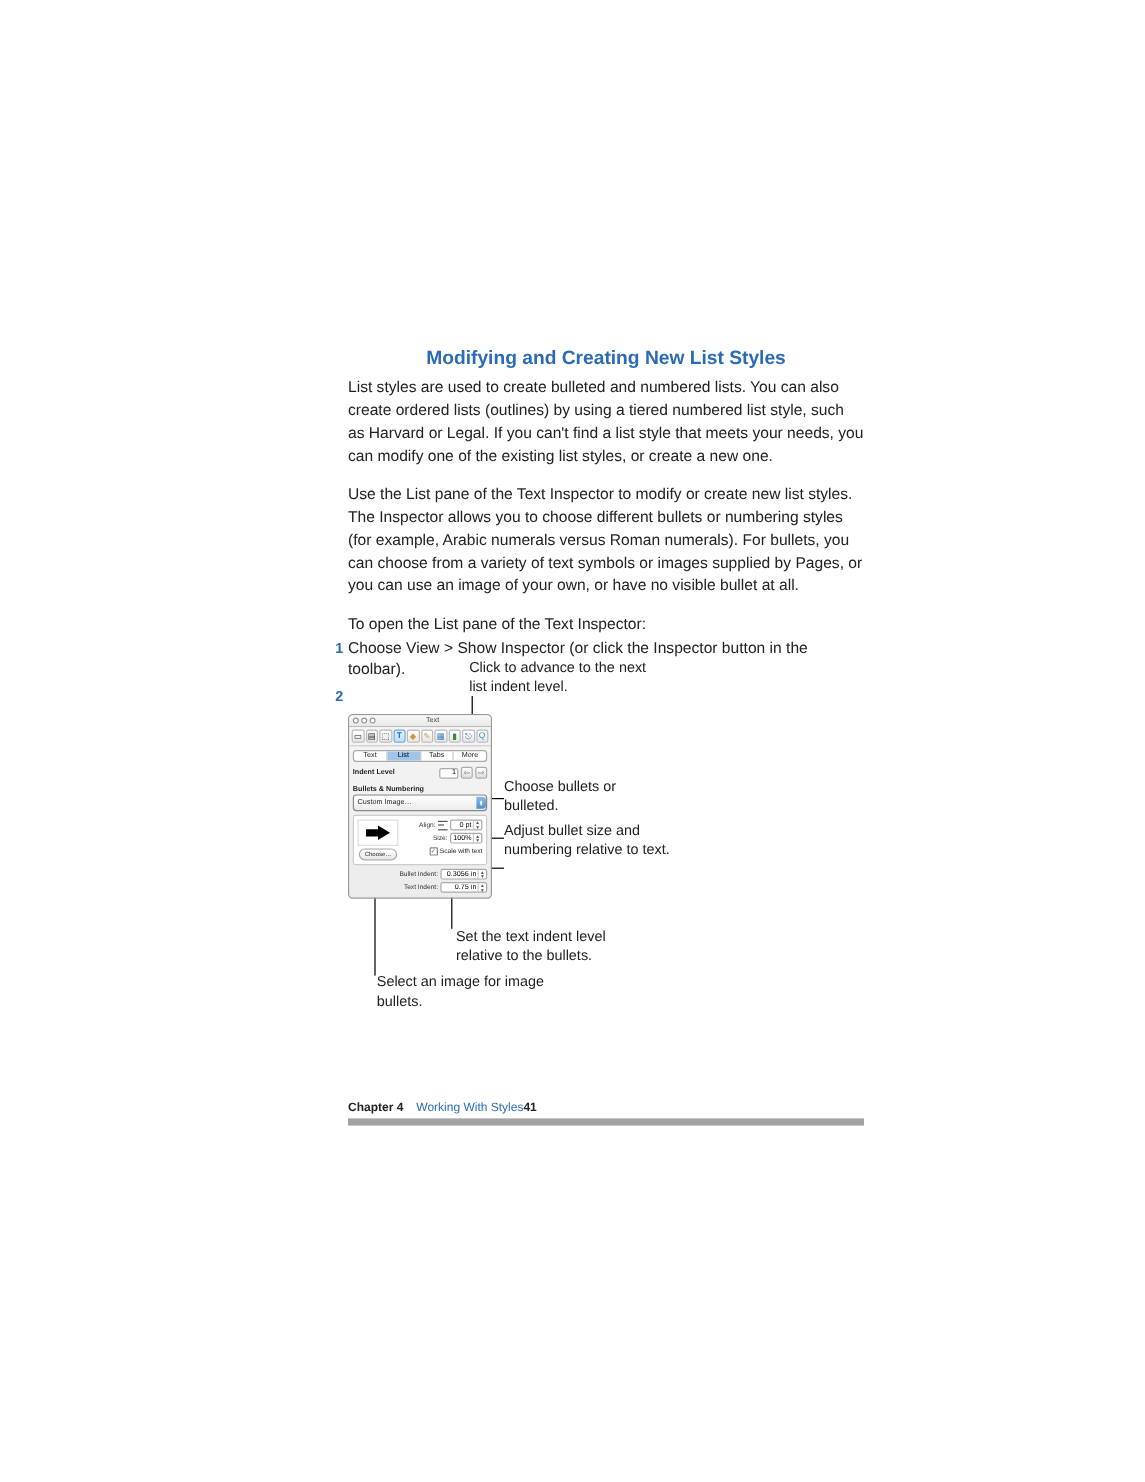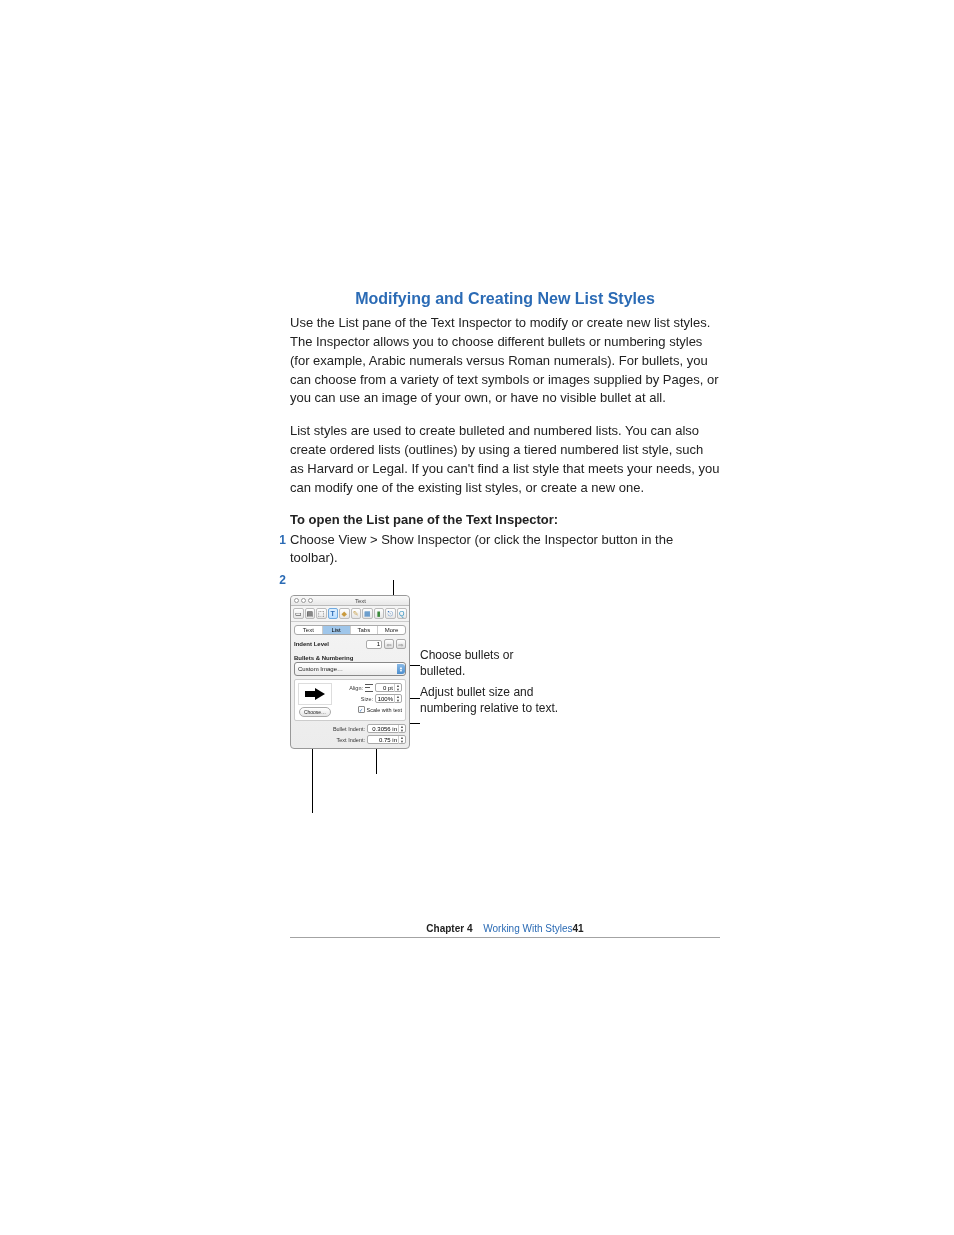--- a/index.html
+++ b/index.html
@@ -29,21 +29,21 @@
     text-align: center;
   }
   p.body {
     font-size: 13px;
     line-height: 1.45;
     margin: 0 0 14px 0;
     color: #222;
   }
   p.bold-intro {
     font-size: 13px;
-    font-weight: 700;
+    font-weight: 400;
     margin: 0 0 4px 0;
   }
   .step {
     display: flex;
     align-items: baseline;
     font-size: 13px;
     line-height: 1.45;
     margin: 0 0 4px 0;
   }
   .step-num {
@@ -201,63 +201,66 @@
     width: 8px; height: 8px; display: flex; flex-direction: column; justify-content: space-between;
   }
   .align-icon i { display: block; height: 1px; background: #555; }
 
   
   .footer {
     position: absolute;
     left: 290px;
     bottom: 297px;
     width: 430px;
-    border-bottom: 1px solid #a3a3a3;
+    border-bottom: 6px solid #a3a3a3;
     padding-bottom: 3px;
     display: flex;
-    justify-content: center;
+    justify-content: flex-start;
     font-size: 10px;
   }
   .footer .chapter-label { font-weight: 700; color: #222; }
   .footer .chapter-title { color: #2b6bb5; margin-left: 8px; font-weight: 400; }
   .footer .page-num { color: #222; font-weight: 700; }
 </style>
 </head>
 <body>
 
 <div class="page">
 
   <div class="content">
     <h1 class="section-heading">Modifying and Creating New List Styles</h1>
+    <p class="body">List styles are used to create bulleted and numbered lists. You can also create ordered lists (outlines) by using a tiered numbered list style, such as Harvard or Legal. If you can't find a list style that meets your needs, you can modify one of the existing list styles, or create a new one.</p>
     <p class="body">Use the List pane of the Text Inspector to modify or create new list styles. The Inspector allows you to choose different bullets or numbering styles (for example, Arabic numerals versus Roman numerals). For bullets, you can choose from a variety of text symbols or images supplied by Pages, or you can use an image of your own, or have no visible bullet at all.</p>
-    <p class="body">List styles are used to create bulleted and numbered lists. You can also create ordered lists (outlines) by using a tiered numbered list style, such as Harvard or Legal. If you can't find a list style that meets your needs, you can modify one of the existing list styles, or create a new one.</p>
     <p class="bold-intro">To open the List pane of the Text Inspector:</p>
     <div class="step">
       <span class="step-num">1</span>
       <span>Choose View &gt; Show Inspector (or click the Inspector button in the toolbar).</span>
     </div>
     <div class="step">
       <span class="step-num">2</span>
     </div>
   </div>
 
   <div class="figure-area">
 
+    <div class="callout" style="left:101px; top:0; width:160px;">Click to advance to the next list indent level.</div>
     <div class="line" style="left:103px; top:32px; width:1px; height:55px;"></div>
 
     <div class="callout" style="left:130px; top:99px; width:120px;">Choose bullets or bulleted.</div>
     <div class="line" style="left:118px; top:117px; width:12px; height:1px;"></div>
 
     <div class="callout" style="left:130px; top:136px; width:165px;">Adjust bullet size and numbering relative to text.</div>
     <div class="line" style="left:118px; top:150px; width:12px; height:1px;"></div>
 
     <div class="line" style="left:118px; top:175px; width:12px; height:1px;"></div>
 
+    <div class="callout" style="left:90px; top:224px; width:160px;">Set the text indent level relative to the bullets.</div>
     <div class="line" style="left:86px; top:192px; width:1px; height:34px;"></div>
 
+    <div class="callout" style="left:24px; top:262px; width:160px;">Select an image for image bullets.</div>
     <div class="line" style="left:22px; top:162px; width:1px; height:103px;"></div>
 
     <div class="inspector">
       <div class="titlebar">
         <div class="tb-dot"></div>
         <div class="tb-dot"></div>
         <div class="tb-dot"></div>
         <div class="tb-title">Text</div>
       </div>
       <div class="toolbar">

